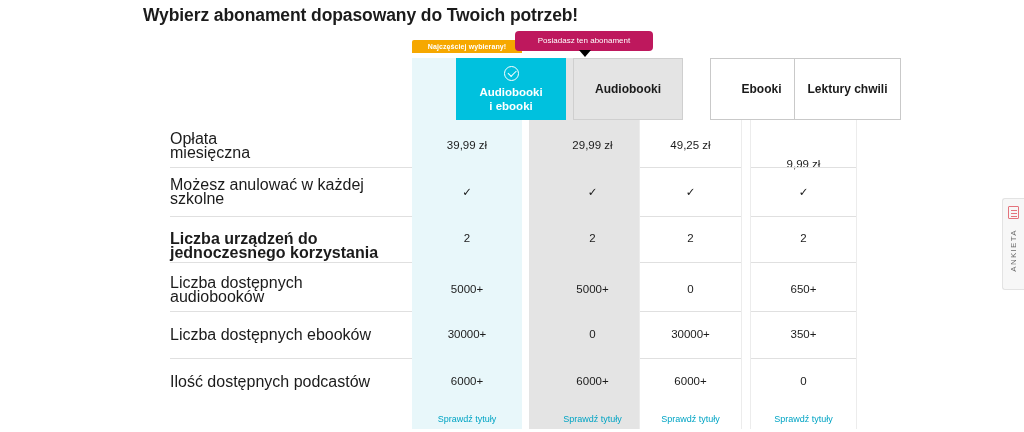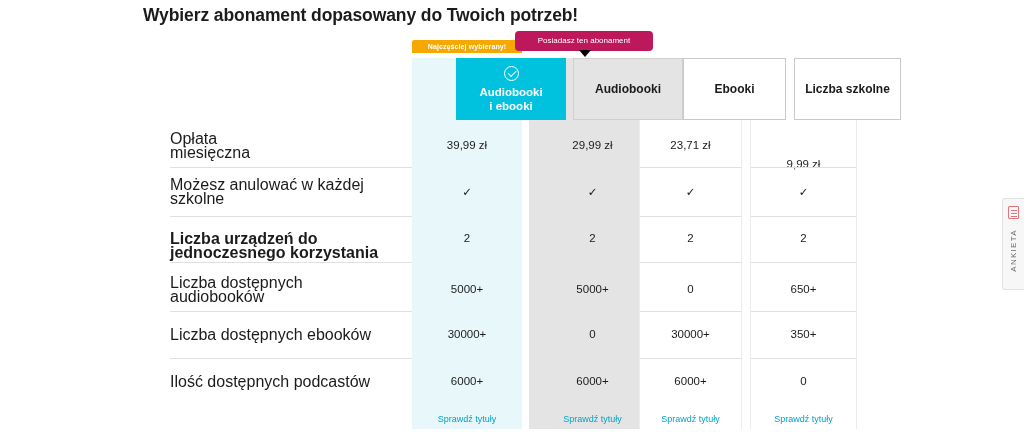--- a/index.html
+++ b/index.html
@@ -138,21 +138,21 @@
     font-size: 12px;
     border: 1px solid #cfcfcf;
   }
   .card-3, .card-4 {
     background: #fff;
     border: 1px solid #c9c9c9;
     color: #1b1b1b;
     font-weight: bold;
     font-size: 12px;
   }
-  .card-3 { left: 496px; width: 103px; }
+  .card-3 { left: 523px; width: 103px; }
   .card-4 { left: 607px; width: 107px; }
 
   
   .row {
     position: absolute;
     left: 0;
     width: 725px;
   }
   .row-label {
     position: absolute;
@@ -264,31 +264,31 @@
       <div>Audiobooki</div>
       <div>i ebooki</div>
     </div>
     <div class="card card-2">
       <div>Audiobooki</div>
     </div>
     <div class="card card-3">
       <div>Ebooki</div>
     </div>
     <div class="card card-4">
-      <div>Liczba szkolne</div>
+      <div>Lektury chwili</div>
     </div>
 
     <div class="row" style="top:98px;">
       <div class="row-label">
         <div>Opłata</div>
         <div>miesięczna</div>
       </div>
       <div class="cell cell-1" style="top:7px;">39,99 zł</div>
       <div class="cell cell-2" style="top:7px;">29,99 zł</div>
-      <div class="cell cell-3" style="top:7px;">23,71 zł</div>
+      <div class="cell cell-3" style="top:7px;">49,25 zł</div>
       <div class="cell cell-4" style="top:0;margin-top:26px;">9,99 zł</div>
     </div>
     <div class="sep" style="left:27px; top:133px; width:242px;"></div>
     <div class="sep" style="left:497px; top:133px; width:101px;"></div>
     <div class="sep" style="left:608px; top:133px; width:105px;"></div>
 
     <div class="row" style="top:144px;">
       <div class="row-label">
         <div>Możesz anulować w każdej</div>
         <div>szkolne</div>

